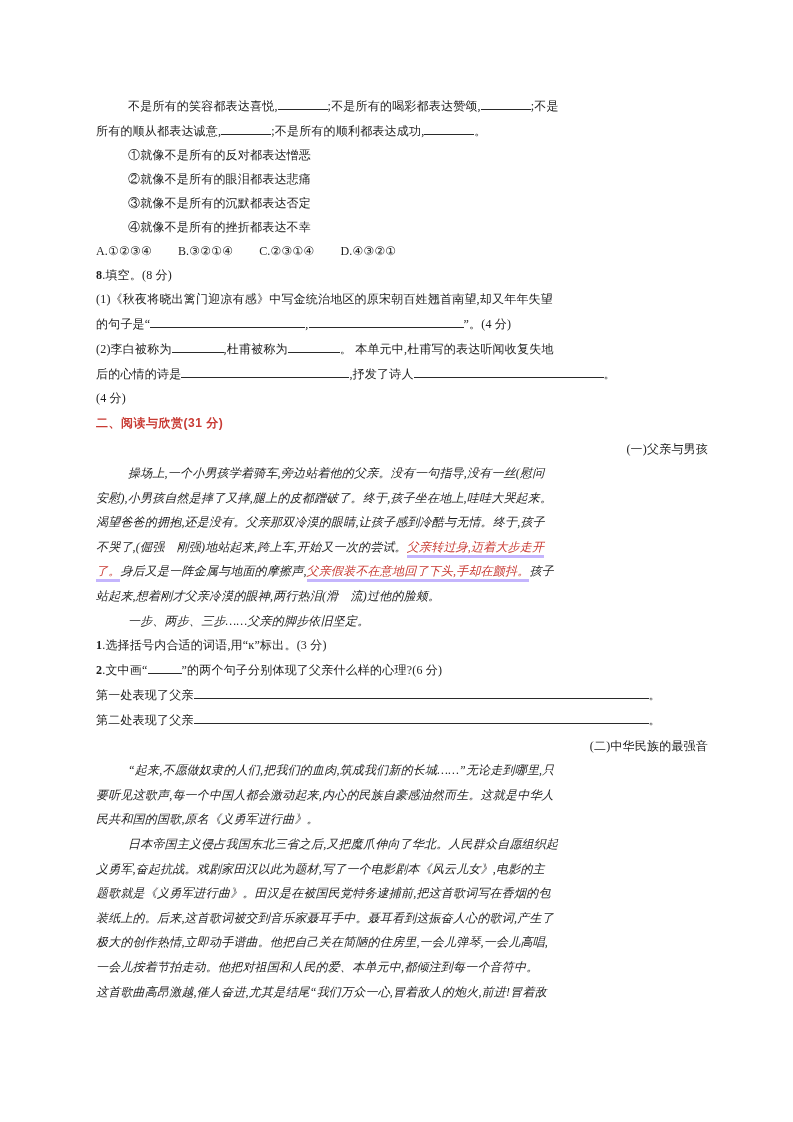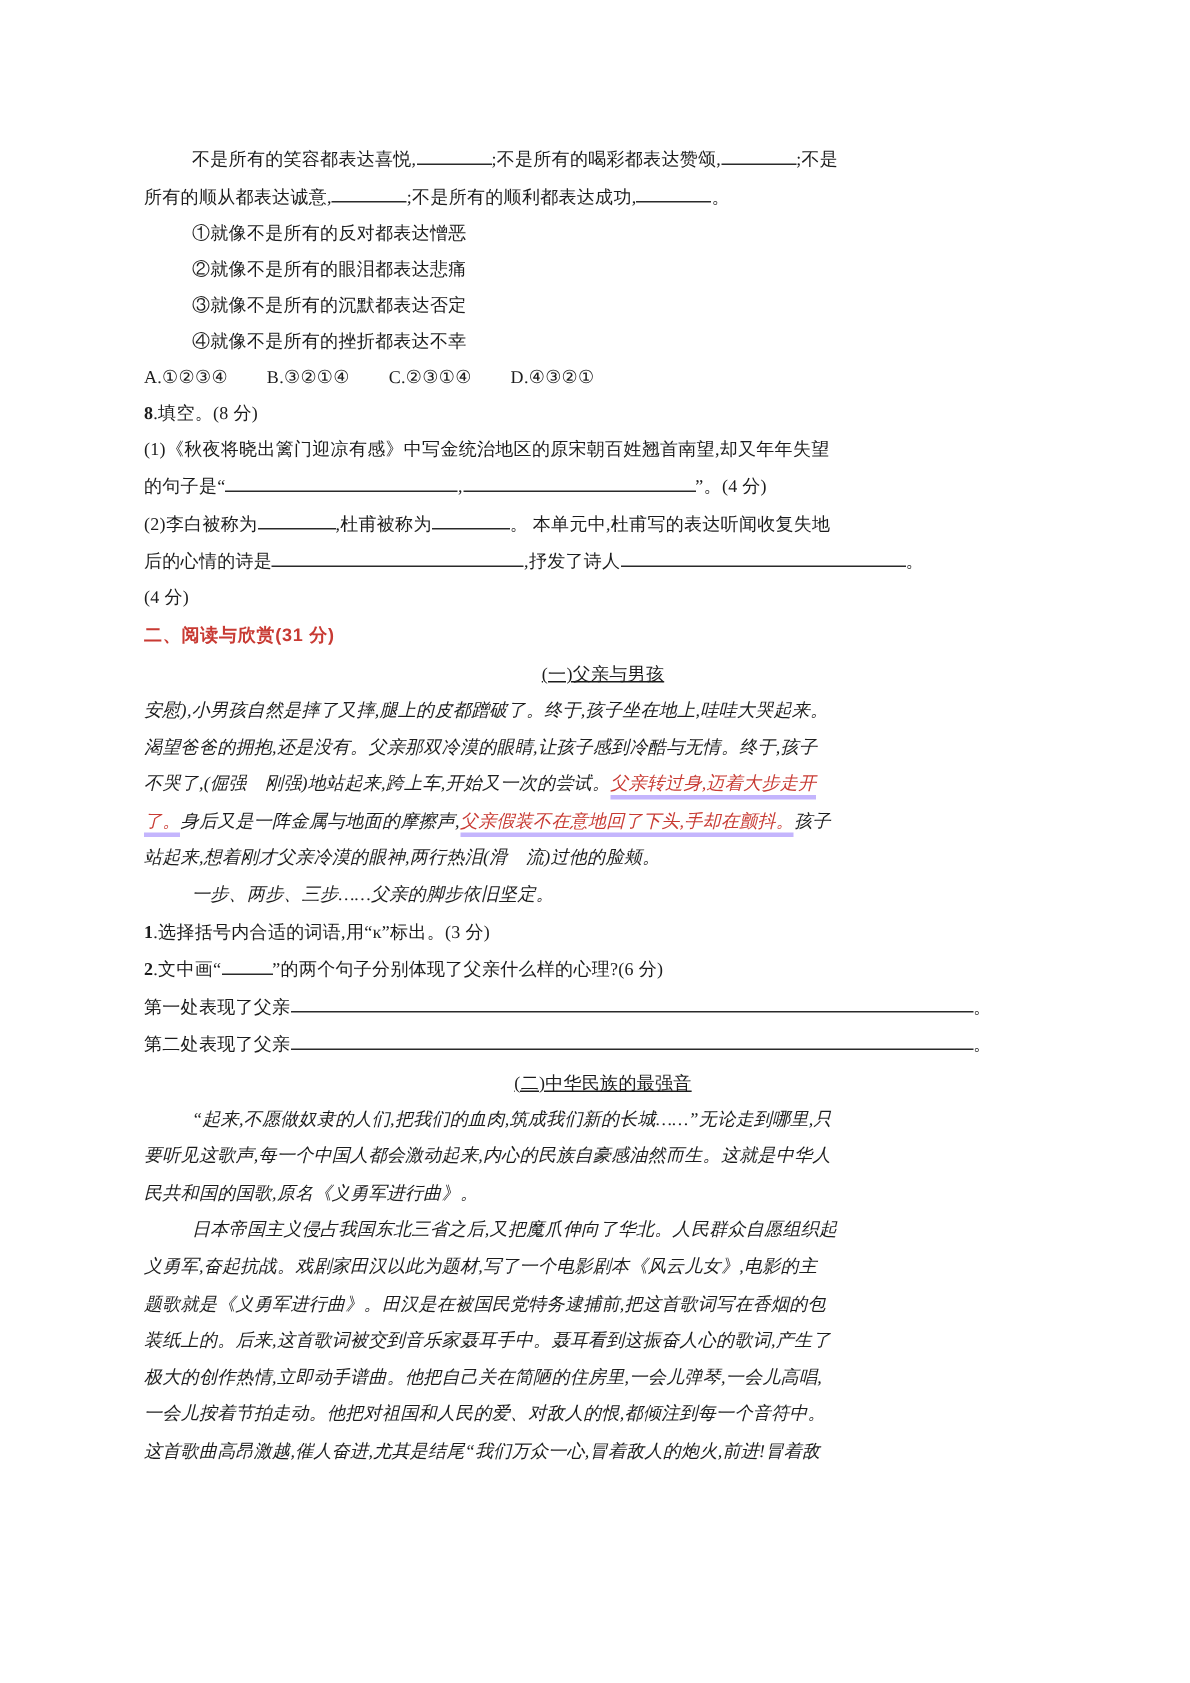--- a/index.html
+++ b/index.html
@@ -41,21 +41,21 @@
     border-bottom: 3px solid #c4b5fd;
     padding-bottom: 1px;
   }
   .h2 {
     color: var(--red, #c83a33);
     font-weight: bold;
     font-family: "Liberation Sans", "DejaVu Sans", sans-serif;
     letter-spacing: 0.5px;
     margin-top: 1px;
   }
-  .title { text-align: center; margin-top: 2px; text-decoration: underline; }
+  .title { text-align: right; margin-top: 2px; }
   .options-row { display: flex; gap: 26px; }
   .options-row span { display: inline-block; }
 </style>
 </head>
 <body>
 
 <div class="page">
   <div class="doc">
       <div class="line song indent"><span class="t">不是所有的笑容都表达喜悦,</span><span class="blank" style="width: 50px;"></span><span class="t">;不是所有的喝彩都表达赞颂,</span><span class="blank" style="width: 50px;"></span><span class="t">;不是</span></div>
       <div class="line song"><span class="t">所有的顺从都表达诚意,</span><span class="blank" style="width: 50px;"></span><span class="t">;不是所有的顺利都表达成功,</span><span class="blank" style="width: 50px;"></span><span class="t">。</span></div>
@@ -70,35 +70,36 @@
         <span>D.④③②①</span>
       </div>
       <div class="line song"><span class="bold">8</span><span class="t">.填空。(8 分)</span></div>
       <div class="line song"><span class="t">(1)《秋夜将晓出篱门迎凉有感》中写金统治地区的原宋朝百姓翘首南望,却又年年失望</span></div>
       <div class="line song"><span class="t">的句子是“</span><span class="blank" style="width: 155px;"></span><span class="t">,</span><span class="blank" style="width: 155px;"></span><span class="t">”。(4 分)</span></div>
       <div class="line song"><span class="t">(2)李白被称为</span><span class="blank" style="width: 52px;"></span><span class="t">,杜甫被称为</span><span class="blank" style="width: 52px;"></span><span class="t">。 本单元中,杜甫写的表达听闻收复失地</span></div>
       <div class="line song"><span class="t">后的心情的诗是</span><span class="blank" style="width: 168px;"></span><span class="t">,抒发了诗人</span><span class="blank" style="width: 190px;"></span><span class="t">。</span></div>
       <div class="line song"><span class="t">(4 分)</span></div>
       <div class="line h2">二、阅读与欣赏(31 分)</div>
       <div class="line title song">(一)父亲与男孩</div>
+      <div class="line kai indent"><span class="t">操场上,一个小男孩学着骑车,旁边站着他的父亲。没有一句指导,没有一丝(慰问</span></div>
       <div class="line kai"><span class="t">安慰),小男孩自然是摔了又摔,腿上的皮都蹭破了。终于,孩子坐在地上,哇哇大哭起来。</span></div>
       <div class="line kai"><span class="t">渴望爸爸的拥抱,还是没有。父亲那双冷漠的眼睛,让孩子感到冷酷与无情。终于,孩子</span></div>
       <div class="line kai"><span class="t">不哭了,(倔强　刚强)地站起来,跨上车,开始又一次的尝试。</span><span class="red-ul">父亲转过身,迈着大步走开</span></div>
       <div class="line kai"><span class="red-ul">了。</span><span class="t">身后又是一阵金属与地面的摩擦声,</span><span class="red-ul">父亲假装不在意地回了下头,手却在颤抖。</span><span class="t">孩子</span></div>
       <div class="line kai"><span class="t">站起来,想着刚才父亲冷漠的眼神,两行热泪(滑　流)过他的脸颊。</span></div>
       <div class="line kai indent"><span class="t">一步、两步、三步……父亲的脚步依旧坚定。</span></div>
       <div class="line song"><span class="bold">1</span><span class="t">.选择括号内合适的词语,用“ĸ”标出。(3 分)</span></div>
       <div class="line song"><span class="bold">2</span><span class="t">.文中画“</span><span class="blank" style="width: 34px;"></span><span class="t">”的两个句子分别体现了父亲什么样的心理?(6 分)</span></div>
       <div class="line song"><span class="t">第一处表现了父亲</span><span class="blank" style="width: 455px;"></span><span class="t">。</span></div>
       <div class="line song"><span class="t">第二处表现了父亲</span><span class="blank" style="width: 455px;"></span><span class="t">。</span></div>
       <div class="line title song">(二)中华民族的最强音</div>
       <div class="line kai indent"><span class="t">“起来,不愿做奴隶的人们,把我们的血肉,筑成我们新的长城……”无论走到哪里,只</span></div>
       <div class="line kai"><span class="t">要听见这歌声,每一个中国人都会激动起来,内心的民族自豪感油然而生。这就是中华人</span></div>
       <div class="line kai"><span class="t">民共和国的国歌,原名《义勇军进行曲》。</span></div>
       <div class="line kai indent"><span class="t">日本帝国主义侵占我国东北三省之后,又把魔爪伸向了华北。人民群众自愿组织起</span></div>
       <div class="line kai"><span class="t">义勇军,奋起抗战。戏剧家田汉以此为题材,写了一个电影剧本《风云儿女》,电影的主</span></div>
       <div class="line kai"><span class="t">题歌就是《义勇军进行曲》。田汉是在被国民党特务逮捕前,把这首歌词写在香烟的包</span></div>
       <div class="line kai"><span class="t">装纸上的。后来,这首歌词被交到音乐家聂耳手中。聂耳看到这振奋人心的歌词,产生了</span></div>
       <div class="line kai"><span class="t">极大的创作热情,立即动手谱曲。他把自己关在简陋的住房里,一会儿弹琴,一会儿高唱,</span></div>
-      <div class="line kai"><span class="t">一会儿按着节拍走动。他把对祖国和人民的爱、对敌人的恨,都倾注到每一个音符中。</span></div>
+      <div class="line kai"><span class="t">一会儿按着节拍走动。他把对祖国和人民的爱、本单元中,都倾注到每一个音符中。</span></div>
       <div class="line kai"><span class="t">这首歌曲高昂激越,催人奋进,尤其是结尾“我们万众一心,冒着敌人的炮火,前进!冒着敌</span></div>
     </div>
 </div>
 
 </body></html>

